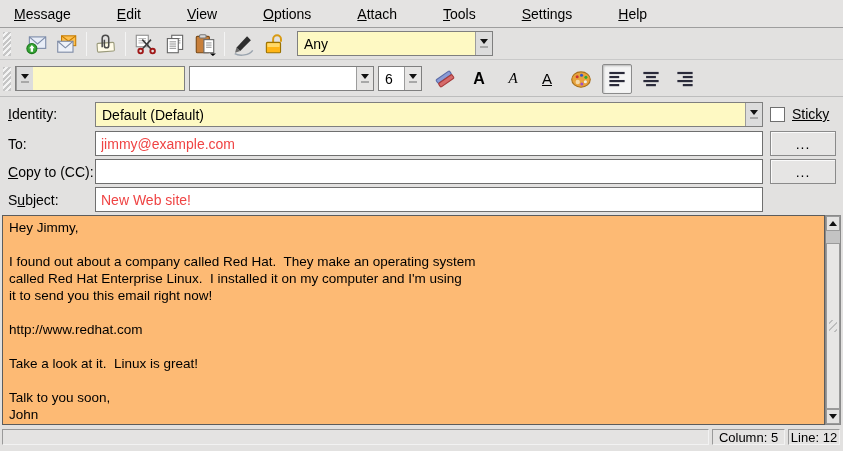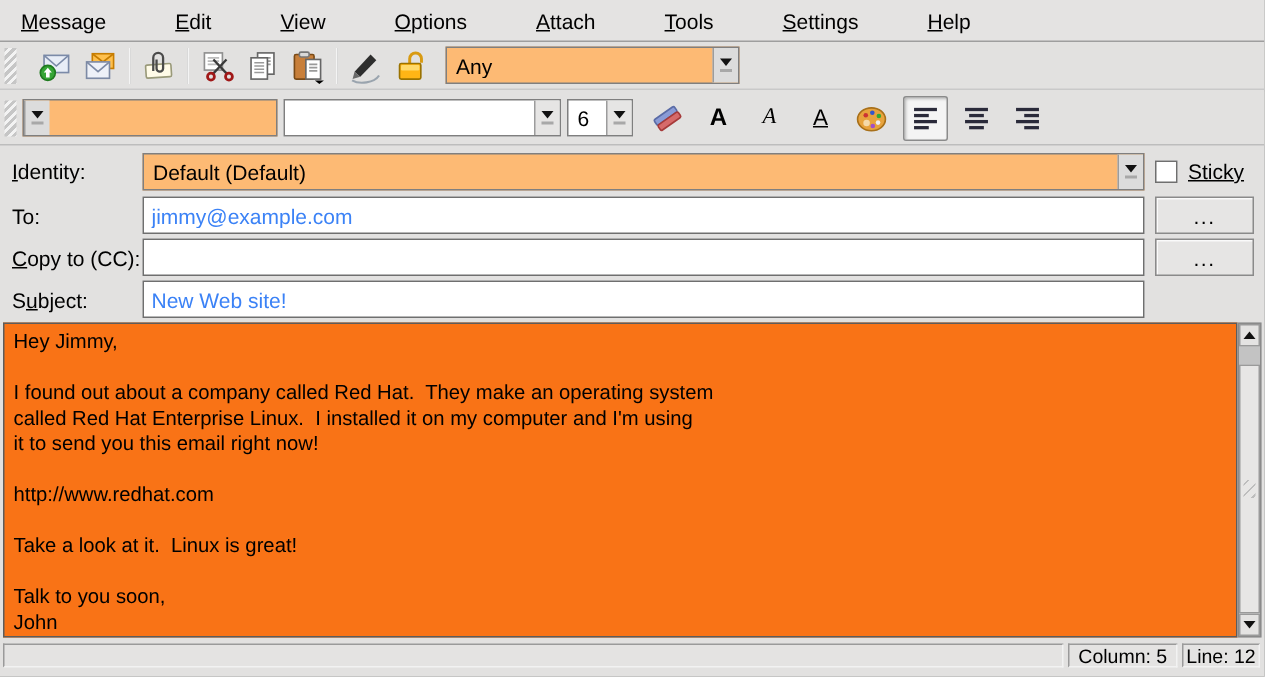--- a/index.html
+++ b/index.html
@@ -28,58 +28,58 @@
     width:30px; height:30px; display:flex; align-items:center; justify-content:center;
     border:1px solid transparent; border-radius:2px; position:relative;
   }
   .tbtn.pressed{
     background:#f4f4f4;
     border:1px solid #8b8b8b; box-shadow:inset 1px 1px 2px rgba(0,0,0,.25);
   }
   .tsep{ width:1px; height:24px; background:#9c9c9c; border-right:1px solid #f4f4f4; margin:0 4px; }
   
   .combo{
-    height:25px; border:1px solid #7f7f7f; background:#fdba74;
+    height:25px; border:1px solid #7f7f7f; background:#fef9c3;
     display:flex; align-items:center;
   }
   .combo.white{ background:#fff; }
   .combo .val{ flex:1; padding:0 6px; white-space:nowrap; overflow:hidden; }
   .arrow-box{
     width:17px; align-self:stretch; border-left:1px solid #9c9c9c;
     display:flex; flex-direction:column; align-items:center; justify-content:center;
     background:#dcdcdc;
   }
   .tri-down{ width:0; height:0; border-left:4px solid transparent; border-right:4px solid transparent; border-top:5px solid #111; }
   .arrow-bar{ width:8px; height:2px; background:#a8a8a8; margin-top:2px; }
   
   .glyph-b{ font-weight:bold; font-size:16px; }
   .glyph-i{ font-style:italic; font-size:15px; font-family:"Liberation Serif", serif; }
   .glyph-u{ font-size:15px; text-decoration:underline; }
   
   .lab{ position:absolute; left:8px; }
   .field-input{
     position:absolute; left:95px; width:668px; height:25px;
     border:1px solid #6f6f6f; background:#fff; padding:0 5px;
-    font-family:"Liberation Sans", sans-serif; font-size:14px; color:#3b82f6; outline:none;
+    font-family:"Liberation Sans", sans-serif; font-size:14px; color:#ef4444; outline:none;
   }
   .dots-btn{
     position:absolute; left:770px; width:66px; height:25px;
     background:#e6e5e4; border:1px solid #8a8a8a;
     box-shadow:inset 1px 1px 0 #fafafa;
     display:flex; align-items:center; justify-content:center;
     font-size:14px; letter-spacing:1px;
   }
   .checkbox{
     width:15px; height:15px; background:#fff; border:1px solid #6f6f6f; display:inline-block;
   }
   .sticky-wrap{ position:absolute; left:770px; top:106px; display:flex; align-items:center; gap:7px;text-decoration:underline; }
   
   .bodyarea{
     position:absolute; left:2px; top:215px; width:823px; height:210px;
-    background:#f97316; border:1px solid #5c5c5c;
+    background:#fdba74; border:1px solid #5c5c5c;
     padding:3px 6px; font-size:13.5px; line-height:17px;
     white-space:pre; overflow:hidden;
   }
   .scrollbar{
     position:absolute; left:825px; top:215px; width:16px; height:210px;
     background:#c3c3c3; border:1px solid #8a8a8a;
     display:flex; flex-direction:column;
   }
   .sb-btn{
     height:15px; background:#e4e3e2; border:1px solid #9a9a9a;

